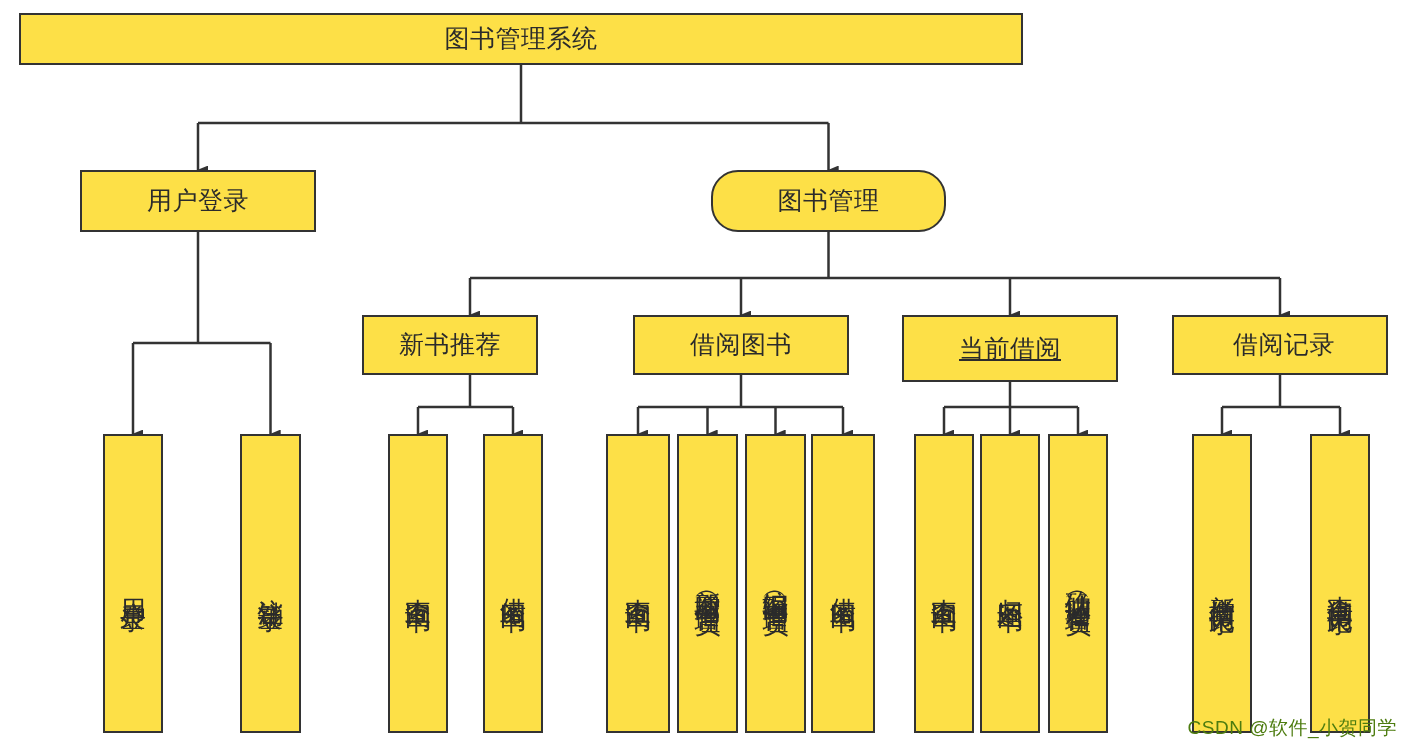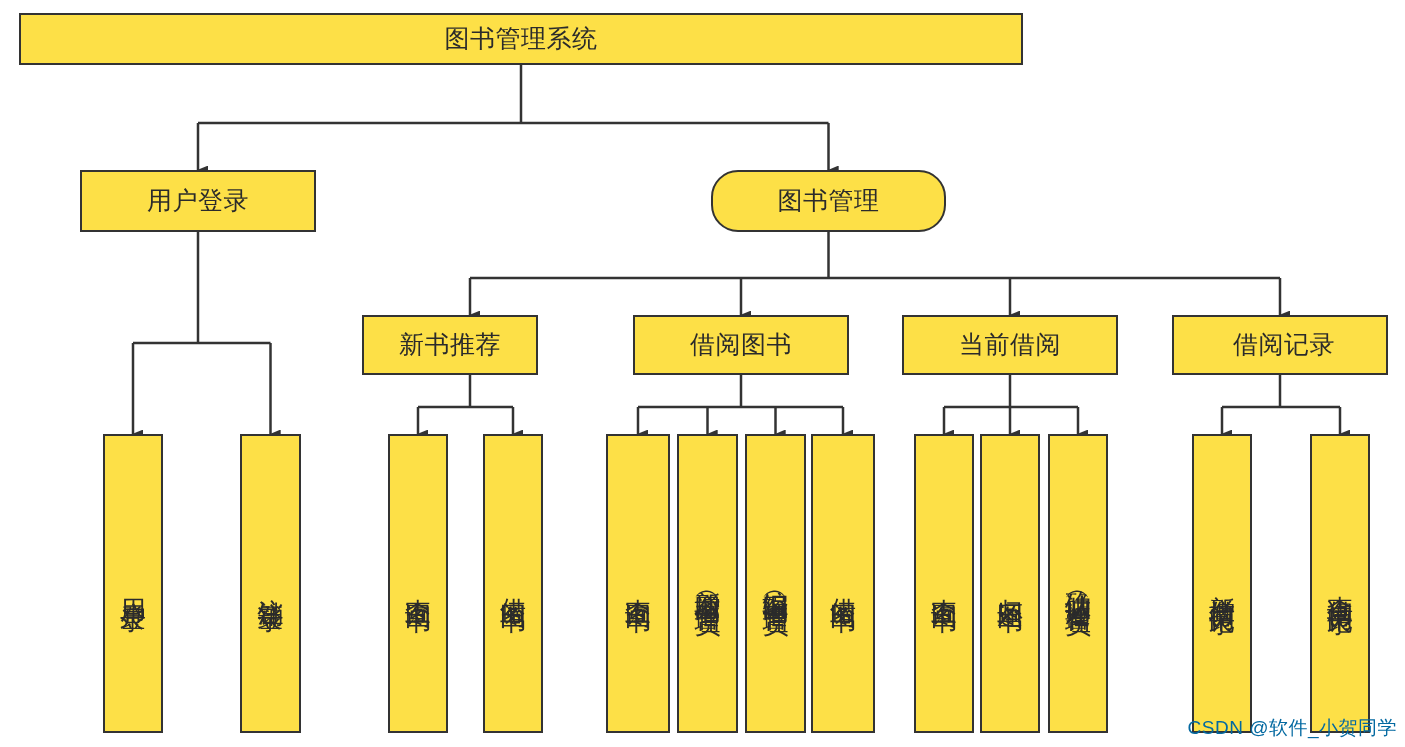--- a/index.html
+++ b/index.html
@@ -60,21 +60,21 @@
     line-height: 1.12;
     letter-spacing: 3px;
     white-space: nowrap;
     max-height: 285px;
   }
   #watermark {
     position: absolute;
     right: 8px;
     bottom: 6px;
     font-size: 19px;
-    color: #0369a1;
+    color: #4d7c0f;
     letter-spacing: 0.5px;
     white-space: nowrap;
     font-family: "Liberation Sans", "DejaVu Sans", sans-serif;
     text-align: right;
   }
 </style>
 </head>
 <body>
 
 <div id="canvas">
@@ -131,21 +131,21 @@
       </div>
       <div class="node horiz" style="left: 711px; top: 170px; width: 235px; height: 62px; border-radius: 27px;">
         <span class="label">图书管理</span>
       </div>
       <div class="node horiz" style="left: 362px; top: 315px; width: 176px; height: 60px;">
         <span class="label">新书推荐</span>
       </div>
       <div class="node horiz" style="left: 633px; top: 315px; width: 216px; height: 60px;">
         <span class="label">借阅图书</span>
       </div>
-      <div class="node horiz" style="left: 902px; top: 315px; width: 216px; height: 60px;">
+      <div class="node horiz" style="left: 902px; top: 315px; width: 216px; height: 67px; text-decoration: underline;">
         <span class="label">当前借阅</span>
       </div>
       <div class="node horiz" style="left: 1172px; top: 315px; width: 216px; height: 60px; padding-left: 8px;">
         <span class="label">借阅记录</span>
       </div>
       <div class="node vert" style="left: 103px; top: 434px; width: 60px; height: 299px;">
         <span class="label">用户登录</span>
       </div>
       <div class="node vert" style="left: 240px; top: 434px; width: 61px; height: 299px;">
         <span class="label">注销登录</span>

